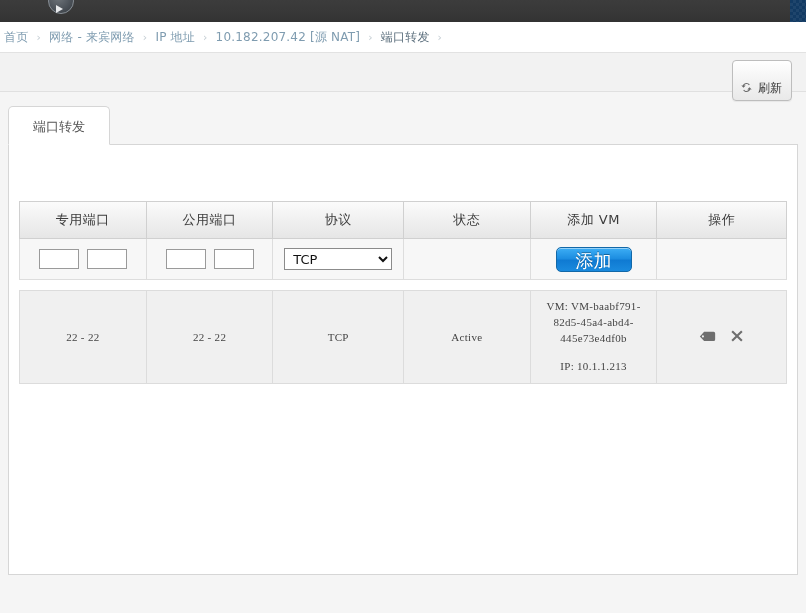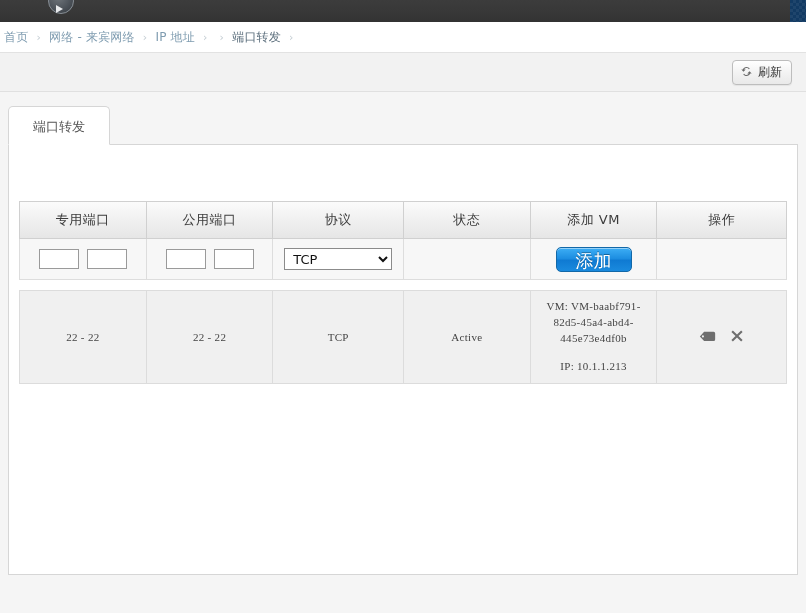--- a/index.html
+++ b/index.html
@@ -88,21 +88,21 @@
     height: 38px;
     background: #f2f2f2;
     border-bottom: 1px solid #e0e0e0;
     position: relative;
   }
   .refresh-btn {
     position: absolute;
     right: 14px;
     top: 7px;
     height: 23px;
-    padding: 0 9px 0 7px;
+    padding: 16px 9px 0 7px;
     display: flex;
     align-items: center;
     gap: 5px;
     background: linear-gradient(to bottom, #ffffff 0%, #f3f3f3 50%, #e9e9e9 100%);
     border: 1px solid #bdbdbd;
     border-radius: 4px;
     font-family: "DejaVu Sans", sans-serif;
     font-size: 12px;
     color: #333;
     cursor: pointer;
@@ -266,20 +266,21 @@
   <div class="topbar-right"></div>
 </div>
 
 <div class="breadcrumb">
   <span class="crumb">首页</span>
   <span class="crumb-sep">›</span>
   <span class="crumb">网络 - 来宾网络</span>
   <span class="crumb-sep">›</span>
   <span class="crumb">IP 地址</span>
   <span class="crumb-sep">›</span>
+  <span class="crumb">10.182.207.42 [源 NAT]</span>
   <span class="crumb-sep">›</span>
   <span class="crumb crumb-current">端口转发</span>
   <span class="crumb-sep">›</span>
 </div>
 
 <div class="toolbar">
   <div class="refresh-btn">
     <span class="refresh-ico">
       <svg width="13" height="13" viewBox="0 0 16 16">
         <path d="M8 2.4c-2.1 0-3.9 1.3-4.6 3.1H1.6L4.3 8.4 7 5.5H5.1C5.7 4.4 6.8 3.7 8 3.7c1.2 0 2.3.6 2.9 1.6l1.1-.7C11.2 3.3 9.7 2.4 8 2.4z" fill="#6a6a6a"></path>

